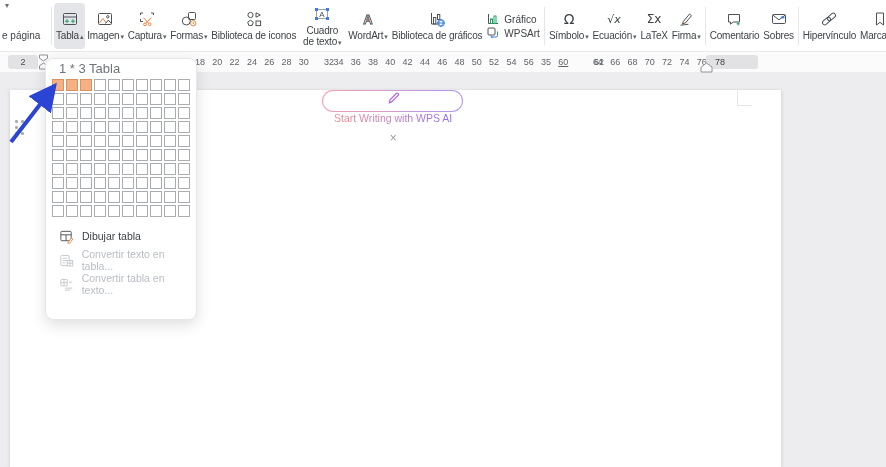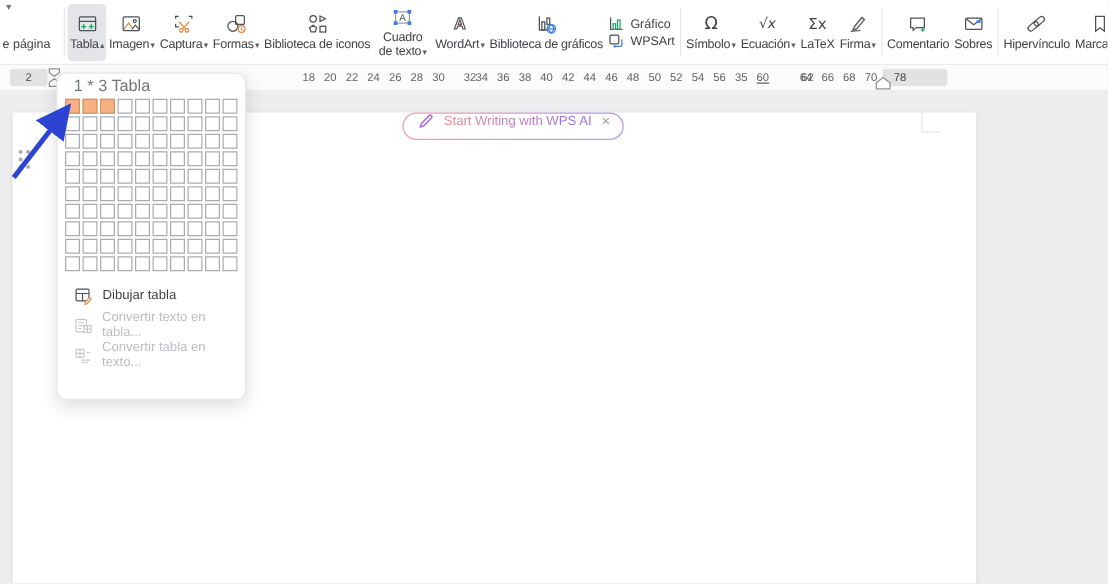--- a/index.html
+++ b/index.html
@@ -28,21 +28,21 @@
   .tb-stack { display:flex; flex-direction:column; justify-content:center; gap:0; height:46px; flex-shrink:0; padding:0 2px; }
   .tb-stack .srow { display:flex; align-items:center; gap:4px; cursor:pointer; }
   .tb-stack .lbl { font-size:10px; color:#3f4347; white-space:nowrap; }
 
   
   .ruler { position:absolute; left:0; top:52px; width:886px; height:20px;
     background:#fbfbfc; z-index:5; }
   .ruler-badge { position:absolute; top:3px; height:14px; background:#e2e2e5;
     border-radius:3px; font-size:9px; color:#4c5156; display:flex; align-items:center; }
   .ruler-num { position:absolute; top:5px; transform:translateX(-50%);
-    font-size:9px; color:#5f6368;margin-left:47px; }
+    font-size:9px; color:#5f6368; }
   .indent-markers { position:absolute; left:38px; top:2px; z-index:6; }
   .pent { position:absolute; left:700px; top:7px; z-index:7; }
 
   
   .docarea { position:absolute; left:0; top:72px; width:886px; height:395px; background:#ededef; }
   .page { position:absolute; left:10px; top:18px; width:771px; height:377px;
     background:#ffffff; box-shadow:0 1px 4px rgba(0,0,0,.16); }
   .margin-mark-v { position:absolute; left:737px; top:17px; width:1px; height:16px; background:#e3e5e8; }
   .margin-mark-h { position:absolute; left:737px; top:33px; width:15px; height:1px; background:#e3e5e8; }
   .dots { position:absolute; left:15px; top:48px; display:grid;
@@ -63,21 +63,21 @@
   .tmenu-item { height:24px; display:flex; align-items:center; gap:8px;
     padding-left:13px; font-size:10.5px; color:#3d4247; cursor:pointer; }
   .tmenu-item.disabled { color:#b9bec5; cursor:default; }
   .tmenu-item .icn { width:15px; height:15px; }
 
   
   .ai-pill-border { position:absolute; left:322px; top:90px; height:22px; z-index:10;
     border-radius:11px; padding:1px;
     background:linear-gradient(90deg,var(--aig1,#F2A0AE),var(--aig2,#B197F0)); }
   .ai-pill { height:20px; border-radius:10px; background:#fff;
-    display:flex; align-items:flex-start; gap:8px; padding:0 10px 0 11px; }
+    display:flex; align-items:center; gap:8px; padding:0 10px 0 11px;flex-direction:column; }
   .ai-pen { width:13px; height:13px; }
   .ai-label { font-size:10.5px; white-space:nowrap;
     background:linear-gradient(90deg,#ef8b8b,#8f6bf0);
     -webkit-background-clip:text; background-clip:text; color:transparent; }
   .ai-close { font-size:12px; color:#9aa0a6; cursor:pointer; line-height:1; }
 
   
   .arrow-svg { position:absolute; left:0; top:70px; width:90px; height:95px; z-index:60; pointer-events:none; }
 </style>
 </head>

